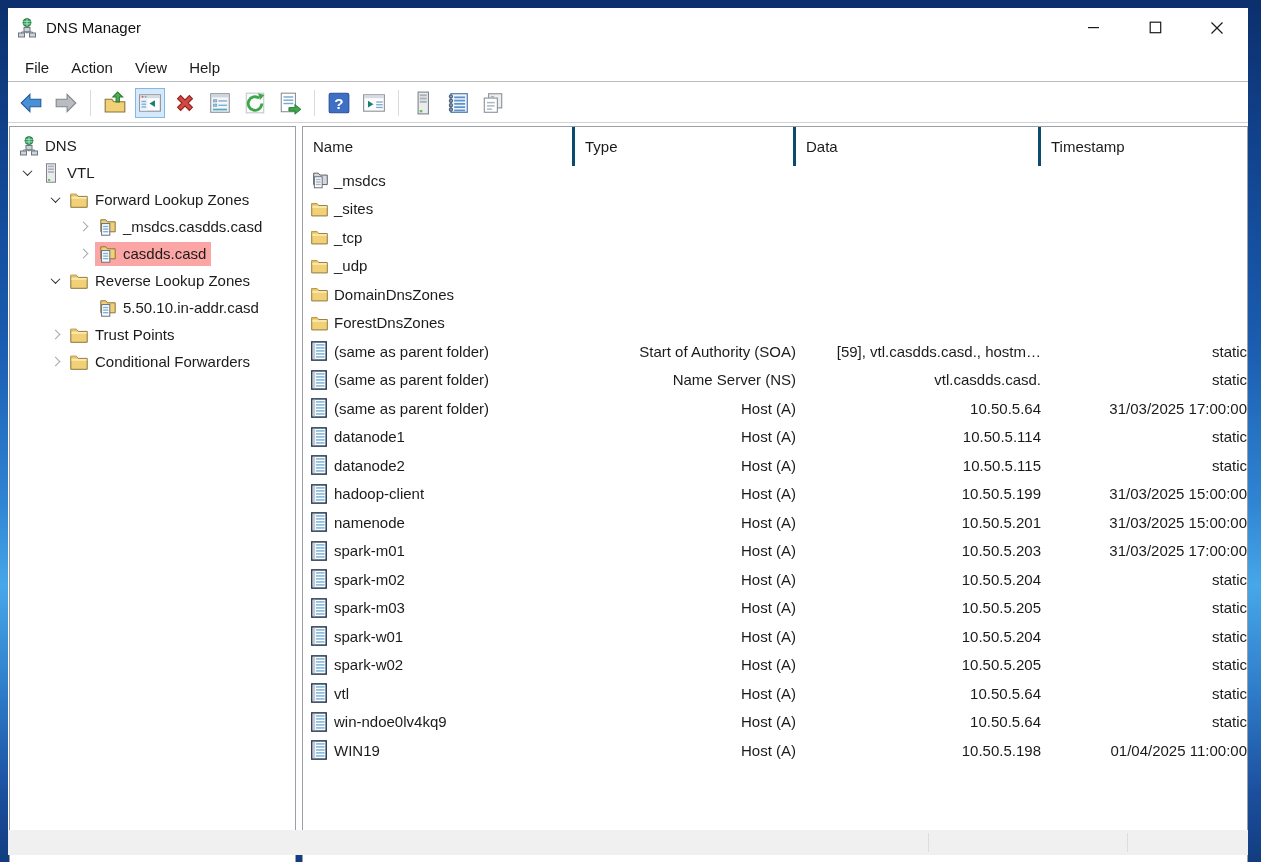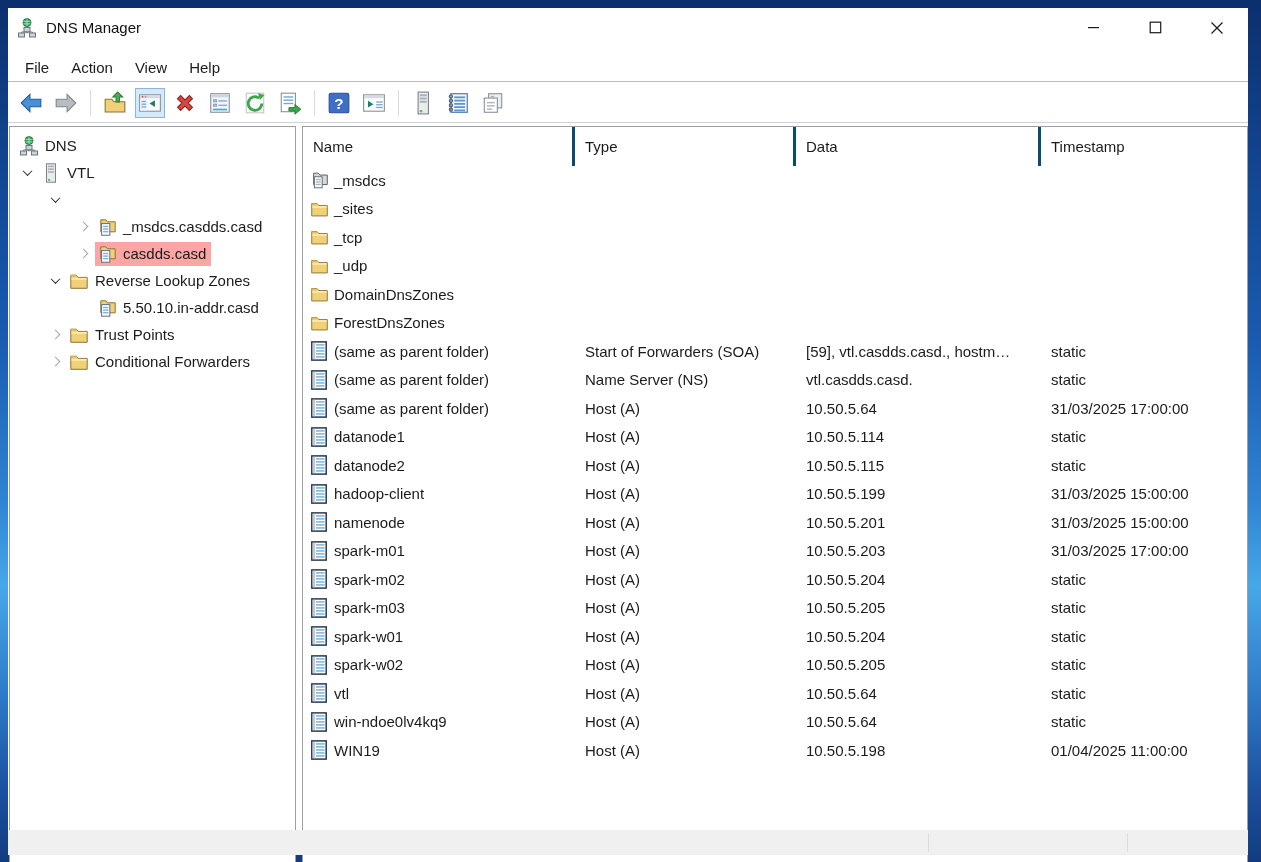--- a/index.html
+++ b/index.html
@@ -57,21 +57,21 @@
   .tree-sel { display:flex; align-items:center; gap:6px; padding:2px 5px 2px 2px; }
   .tree-sel.selected { background:#fca5a5; }
   .t-icon { width:20px; height:20px; flex:none; display:flex; align-items:center; }
 
   
   .list-header { display:flex; height:39px; align-items:center; font-size:15px; color:#1b1b1b; }
   .hcell { height:100%; display:flex; align-items:center; padding-left:10px;
     border-right:3px solid #0c4a6e; }
   .hcell:last-child { border-right:none; }
   .c0 { width:272px; } .c1 { width:221px; } .c2 { width:245px; } .c3 { width:206px; }
-  .list-row { display:flex; height:28.5px; align-items:center; font-size:15px; color:#1b1b1b; }
+  .list-row { display:flex; height:28.5px; align-items:center; font-size:15px; color:#1b1b1b;text-align:right; }
   .lcell { padding-left:10px; overflow:hidden; white-space:nowrap; }
   .lcell.name { display:flex; align-items:center; gap:5px; padding-left:7px; }
   .l-icon { width:19px; height:20px; flex:none; display:flex; align-items:center; }
 
   
   .hscroll { position:absolute; left:0; right:0; bottom:0; height:19px; background:#f0f0f0; }
   .hs-arrow { position:absolute; top:0; width:17px; height:19px; display:flex;
     align-items:center; justify-content:center; }
   .hs-left { left:0; } .hs-right { right:0; }
   .hs-thumb { position:absolute; left:17px; right:42px; top:1px; height:17px; background:#cdcdcd; }
@@ -306,20 +306,30 @@
                     <rect x="7" y="16" width="2.2" height="1.8" fill="#57c443"></rect>
                   </svg>
                 </span>
                 <span>VTL</span>
               </span>
             </div>
             <div class="tree-row lvl2">
               <span class="chev-slot">
                 <span class="chev"></span>
               </span>
+              <span class="tree-sel">
+                <span class="t-icon">
+                  <svg width="20" height="20" viewBox="0 0 20 20">
+                    <path d="M1.8 4.2 h5.6 l1.8 2.2 h9 v10.9 h-16.4z" fill="#f1d078" stroke="#8a7637"></path>
+                    <path d="M1.8 4.2 h5.6 l1.3 1.6 h-6.9z" fill="#e5bd5c"></path>
+                    <rect x="2.4" y="6.9" width="15.2" height="1.9" fill="#fbe9ad"></rect>
+                  </svg>
+                </span>
+                <span>Forward Lookup Zones</span>
+              </span>
             </div>
             <div class="tree-row lvl3">
               <span class="chev-slot">
                 <span class="chev collapsed"></span>
               </span>
               <span class="tree-sel">
                 <span class="t-icon">
                   <svg width="20" height="20" viewBox="0 0 20 20">
                     <path d="M3.8 2.8 h5 l1.6 2 h7.8 v10 h-14.4z" fill="#f1d078" stroke="#8a7637"></path>
                     <rect x="4.6" y="6.6" width="8.2" height="11.6" fill="#fff" stroke="#5f6e85"></rect>
@@ -520,21 +530,21 @@
                       <rect x="6" y="3" width="8.6" height="1.8"></rect>
                       <rect x="6" y="6" width="8.6" height="1.8"></rect>
                       <rect x="6" y="9" width="8.6" height="1.8"></rect>
                       <rect x="6" y="12" width="8.6" height="1.8"></rect>
                       <rect x="6" y="15" width="8.6" height="1.8"></rect>
                     </g>
                   </svg>
                 </span>
                 <span>(same as parent folder)</span>
               </div>
-              <div class="lcell c1">Start of Forwarders (SOA)</div>
+              <div class="lcell c1">Start of Authority (SOA)</div>
               <div class="lcell c2">[59], vtl.casdds.casd., hostm…</div>
               <div class="lcell c3">static</div>
             </div>
             <div class="list-row">
               <div class="lcell name c0">
                 <span class="l-icon">
                   <svg width="18" height="20" viewBox="0 0 18 20">
                     <rect x="1.8" y="0.9" width="14.4" height="18.2" fill="#fff" stroke="#273a52" stroke-width="1.5"></rect>
                     <rect x="2.7" y="1.8" width="2.5" height="16.4" fill="#c3c9cf"></rect>
                     <g fill="#8fc0e0">

